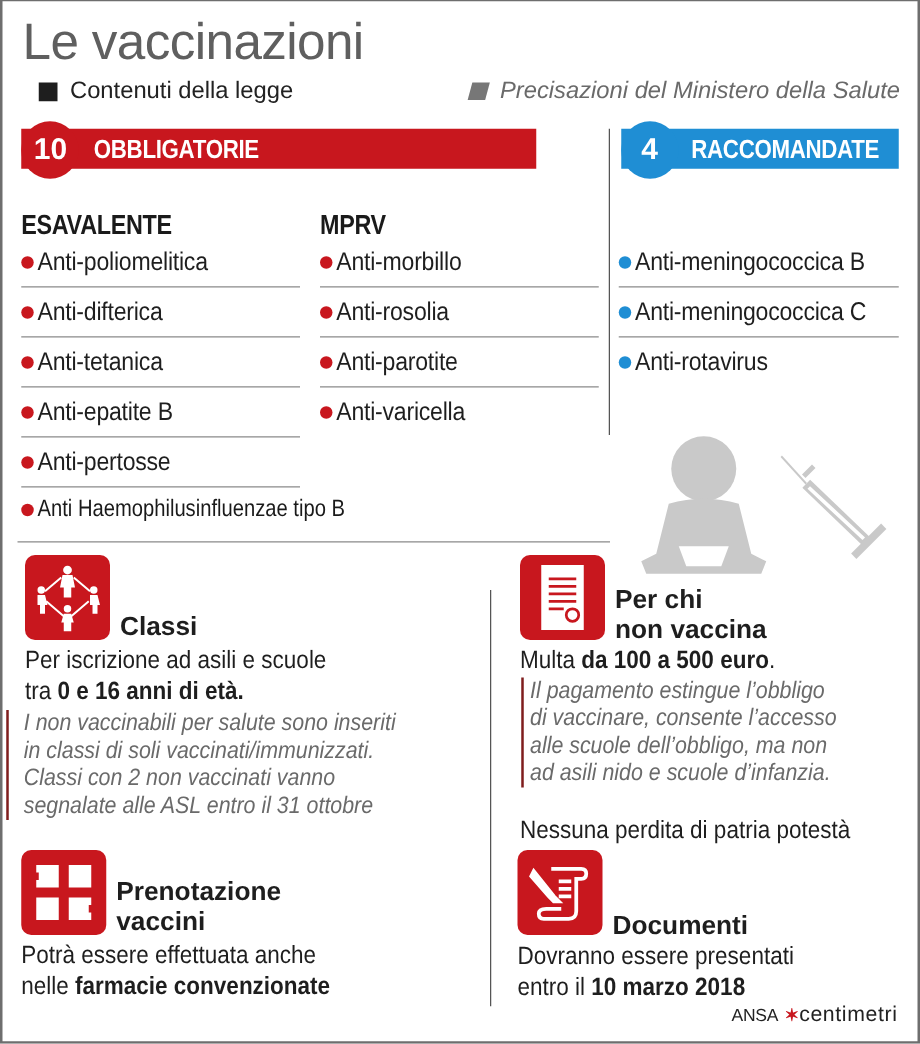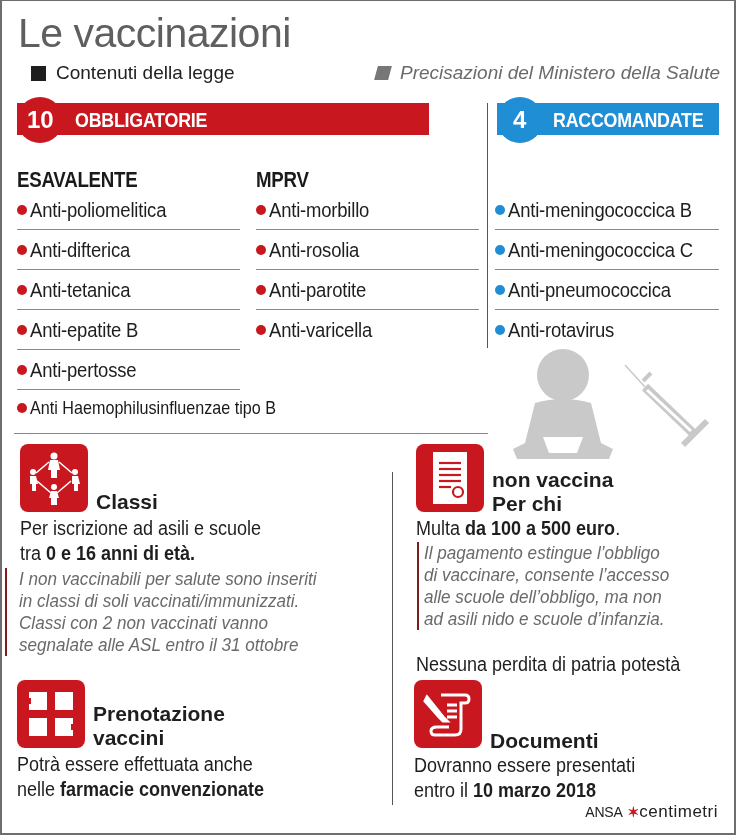--- a/index.html
+++ b/index.html
@@ -134,24 +134,20 @@
 <div class="abs hline" style="left:14px; top:433px; width:474px;"></div>
 
 <ul class="abs vlist" style="left:495px; top:190px; width:224px;">
   <li>
       <span class="dot blue"></span>
       <span class="txt">Anti-meningococcica B</span>
     </li>
   <li>
       <span class="dot blue"></span>
       <span class="txt">Anti-meningococcica C</span>
-    </li>
-  <li>
-      <span class="dot blue"></span>
-      <span class="txt">Anti-pneumococcica</span>
     </li>
   <li>
       <span class="dot blue"></span>
       <span class="txt">Anti-rotavirus</span>
     </li>
 </ul>
 
 <svg class="abs" style="left:505px; top:345px;" width="210" height="115" viewBox="0 0 210 115">
   <g fill="#c9c9c9">
     <circle cx="58" cy="30" r="26"></circle>
@@ -199,22 +195,22 @@
       <line x1="14" y1="14" x2="36" y2="14"></line>
         <line x1="14" y1="20" x2="36" y2="20"></line>
       <line x1="14" y1="26" x2="36" y2="26"></line>
         <line x1="14" y1="32" x2="36" y2="32"></line>
       <line x1="14" y1="38" x2="26" y2="38"></line>
     </g>
     <circle cx="33" cy="43" r="5" fill="#fff" stroke="#c8171e" stroke-width="2.2"></circle>
   </svg>
 </div>
 <div class="abs sec-title" style="left:492px; top:468px;">
+  <div>Per chi</div>
   <div>non vaccina</div>
-  <div>Per chi</div>
 </div>
 <div class="abs body-txt" style="left:416px; top:516px;"><span class="cond"><span>Multa </span><b>da 100 a 500 euro</b><span>.</span></span></div>
 <div class="abs note" style="left:417px; top:542px;">
   <div><span class="cond">Il pagamento estingue l’obbligo</span></div>
   <div><span class="cond">di vaccinare, consente l’accesso</span></div>
   <div><span class="cond">alle scuole dell’obbligo, ma non</span></div>
   <div><span class="cond">ad asili nido e scuole d’infanzia.</span></div>
 </div>
 <div class="abs body-txt" style="left:416px; top:652px;"><span class="cond">Nessuna perdita di patria potestà</span></div>
 

